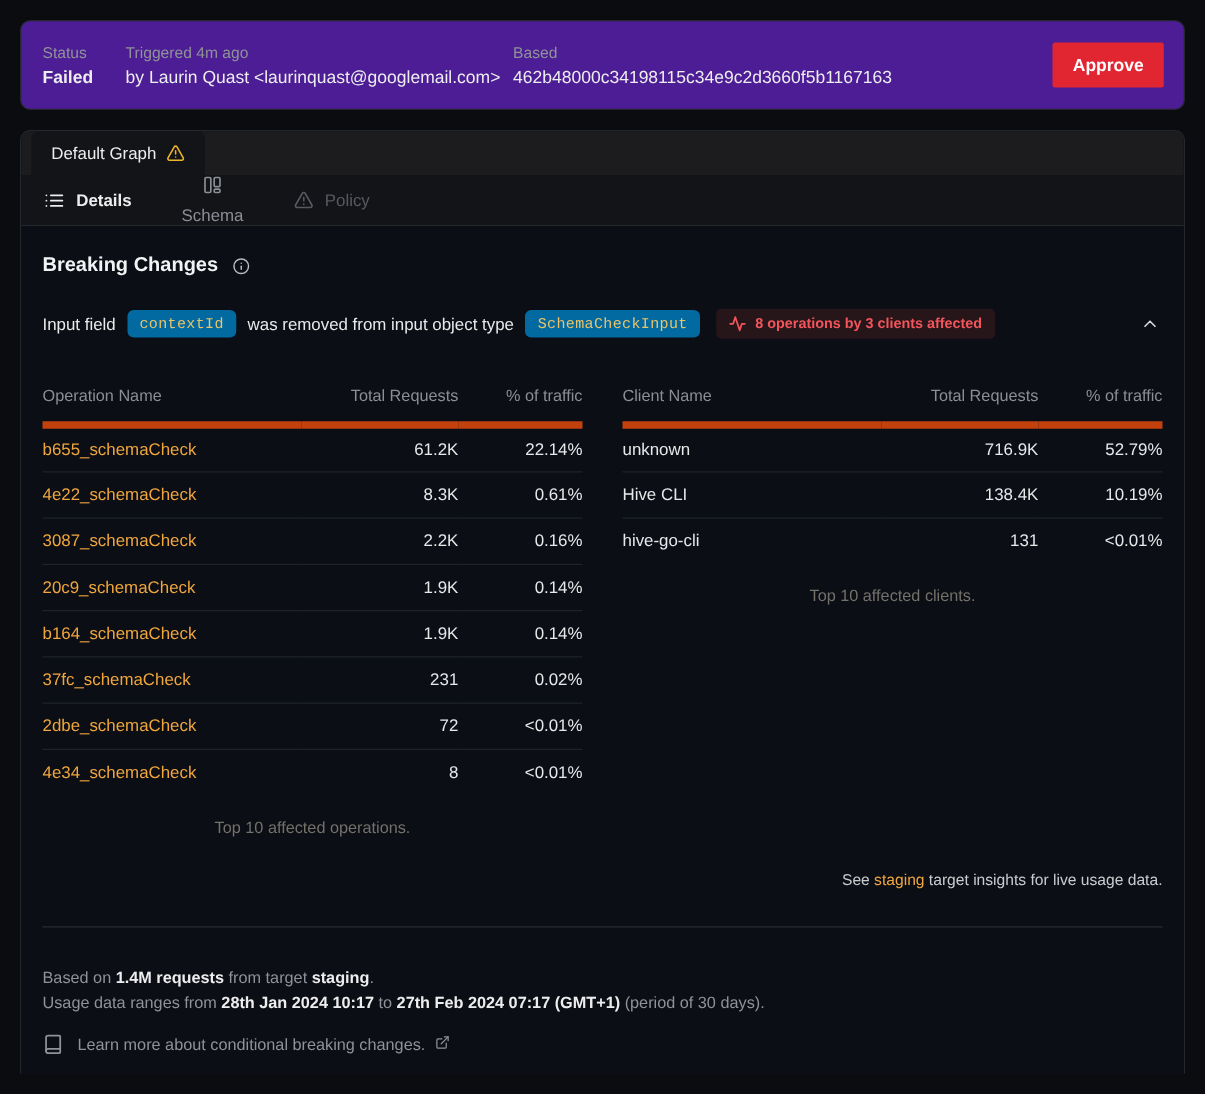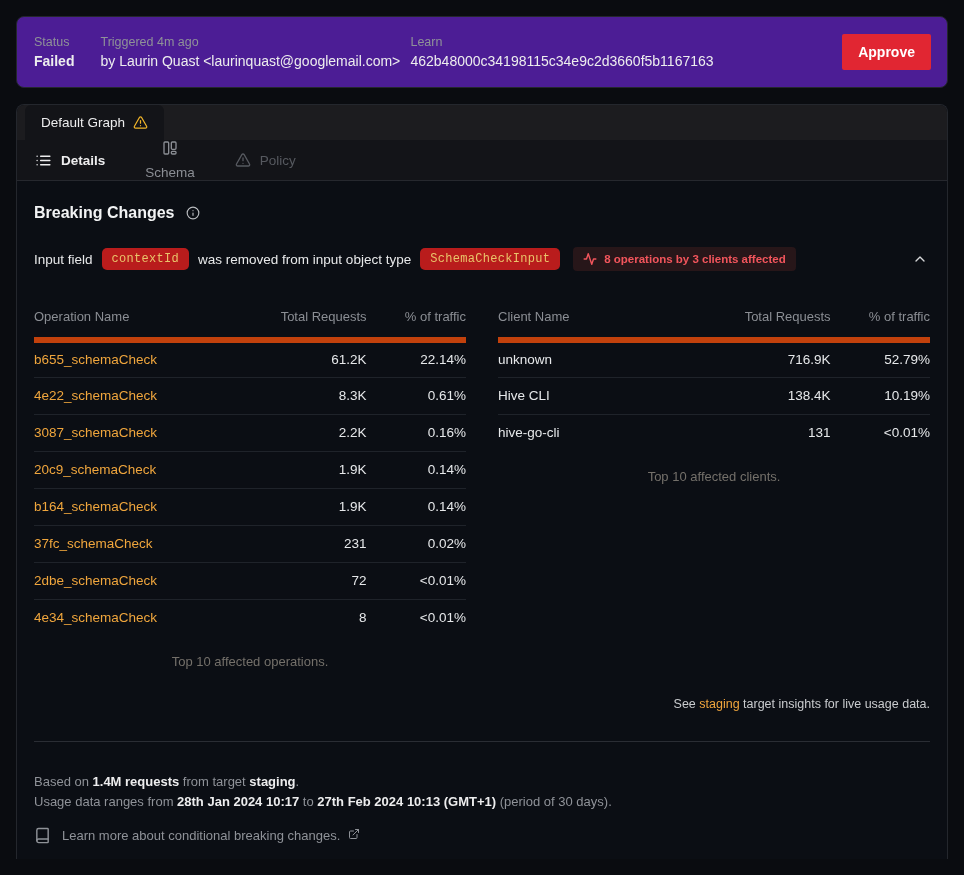--- a/index.html
+++ b/index.html
@@ -99,21 +99,21 @@
   .change-row {
     margin-top:25px;
     display:flex;
     align-items:center;
     gap:9px;
     font-size:13.5px;
     color:#e8e9ea;
     cursor:pointer;
   }
   .code-chip {
-    background:#b91c1c;
+    background:#0369a1;
     color:#e9c46a;
     font-family:"Liberation Mono", monospace;
     font-size:12px;
     padding:4px 10px;
     border-radius:5px;
     letter-spacing:0.3px;
   }
   .affected-badge {
     margin-left:4px;
     background:#271619;
@@ -168,21 +168,21 @@
 <div class="header-card">
   <div class="hc-col hc-status">
     <span class="hc-label">Status</span>
     <span class="hc-value">Failed</span>
   </div>
   <div class="hc-col hc-triggered">
     <span class="hc-label">Triggered 4m ago</span>
     <span class="hc-value">by Laurin Quast &lt;laurinquast@googlemail.com&gt;</span>
   </div>
   <div class="hc-col hc-commit">
-    <span class="hc-label">Learn</span>
+    <span class="hc-label">Based</span>
     <span class="hc-value">462b48000c34198115c34e9c2d3660f5b1167163</span>
   </div>
   <button class="approve-btn">Approve</button>
 </div>
 
 <div class="main-card">
 
   <div class="tab-strip">
     <div class="graph-tab">
       <span>Default Graph</span>
@@ -364,21 +364,21 @@
       </div>
 
     </div>
 
     <div class="insights-note"><span>See </span><span class="link">staging</span><span> target insights for live usage data.</span></div>
 
     <hr class="divider">
 
     <div class="usage-footer">
       <div><span>Based on </span><b>1.4M requests</b><span> from target </span><b>staging</b><span>.</span></div>
-      <div><span>Usage data ranges from </span><b>28th Jan 2024 10:17</b><span> to </span><b>27th Feb 2024 10:13 (GMT+1)</b><span> (period of 30 days).</span></div>
+      <div><span>Usage data ranges from </span><b>28th Jan 2024 10:17</b><span> to </span><b>27th Feb 2024 07:17 (GMT+1)</b><span> (period of 30 days).</span></div>
     </div>
 
     <div class="learn-more">
       <span>
         <svg width="17" height="17" viewBox="0 0 24 24" fill="none" stroke="currentColor" stroke-width="2" stroke-linecap="round" stroke-linejoin="round">
             <path d="M4 19.5v-15A2.5 2.5 0 0 1 6.5 2H19a1 1 0 0 1 1 1v18a1 1 0 0 1-1 1H6.5a2.5 2.5 0 0 1-2.5-2.5Z"></path>
             <path d="M4 19.5A2.5 2.5 0 0 1 6.5 17H20"></path>
           </svg>
       </span>
       <span>Learn more about conditional breaking changes.</span>

